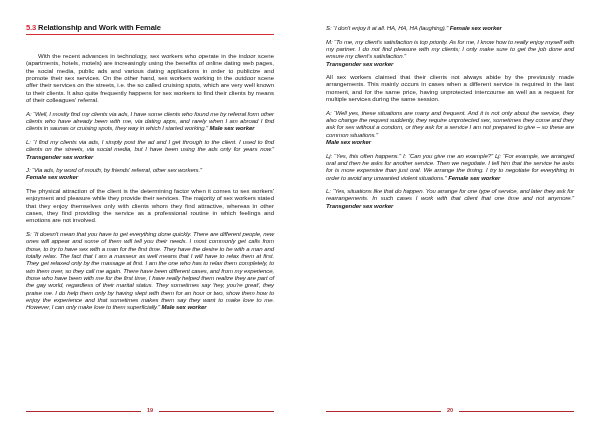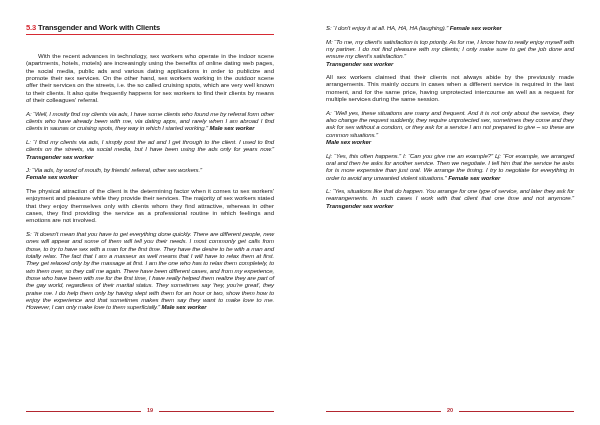--- a/index.html
+++ b/index.html
@@ -20,21 +20,21 @@
   .footer .line { position: absolute; top: 5px; height: 0; border-top: 0.9px solid #b3262f; }
   .footer .line.l { left: 0; width: 115px; }
   .footer .line.r { right: 0; width: 115px; }
   .footer .pnum { position: absolute; left: 0; right: 0; top: 1px; text-align: center; font-size: 5.5px; color: #b3262f; font-weight: bold; }
 </style>
 </head>
 <body>
 
 <div class="page left">
   <div class="heading">
-    <span class="num">5.3</span><span> Transgender and Work with Clients</span>
+    <span class="num">5.3</span><span> Relationship and Work with Female</span>
   </div>
   <div class="content">
     <p class="indent"><span>With the recent advances in technology, sex workers who operate in the indoor scene (apartments, hotels, motels) are increasingly using the benefits of online dating web pages, the social media, public ads and various dating applications in order to publicize and promote their sex services. On the other hand, sex workers working in the outdoor scene offer their services on the streets, i.e. the so called cruising spots, which are very well known to their clients. It also quite frequently happens for sex workers to find their clients by means of their colleagues' referral.</span></p>
     <p class="quote"><span>A: “Well, I mostly find my clients via ads, I have some clients who found me by referral form other clients who have already been with me, via dating apps, and rarely when I am abroad I find clients in saunas or cruising spots, they way in which I started working.” </span><span class="attr">Male sex worker</span></p>
     <p class="quote"><span>L: “I find my clients via ads, I simply post the ad and I get through to the client. I used to find clients on the streets, via social media, but I have been using the ads only for years now.” </span><span class="attr">Transgender sex worker</span></p>
     <p class="quote"><span>J: “Via ads, by word of mouth, by friends' referral, other sex workers.”</span><br><span class="attr">Female sex worker</span></p>
     <p><span>The physical attraction of the client is the determining factor when it comes to sex workers' enjoyment and pleasure while they provide their services. The majority of sex workers stated that they enjoy themselves only with clients whom they find attractive, whereas in other cases, they find providing the service as a professional routine in which feelings and emotions are not involved.</span></p>
     <p class="quote"><span>S: “It doesn't mean that you have to get everything done quickly. There are different people, new ones will appear and some of them will tell you their needs. I most commonly get calls from those, to try to have sex with a man for the first time. They have the desire to be with a man and totally relax. The fact that I am a masseur as well means that I will have to relax them at first. They get relaxed only by the massage at first. I am the one who has to relax them completely, to win them over, so they call me again. There have been different cases, and from my experience, those who have been with me for the first time, I have really helped them realize they are part of the gay world, regardless of their marital status. They sometimes say 'hey, you're great', they praise me. I do help them only by having slept with them for an hour or two, show them how to enjoy the experience and that sometimes makes them say they want to make love to me. However, I can only make love to them superficially.” </span><span class="attr">Male sex worker</span></p>
   </div>
   <div class="footer">

